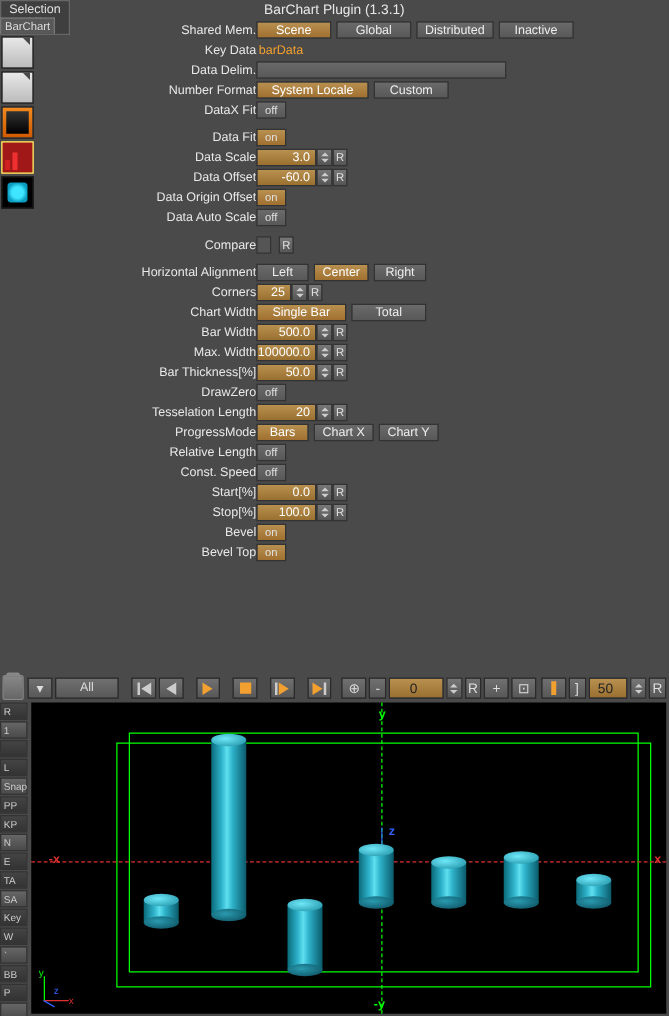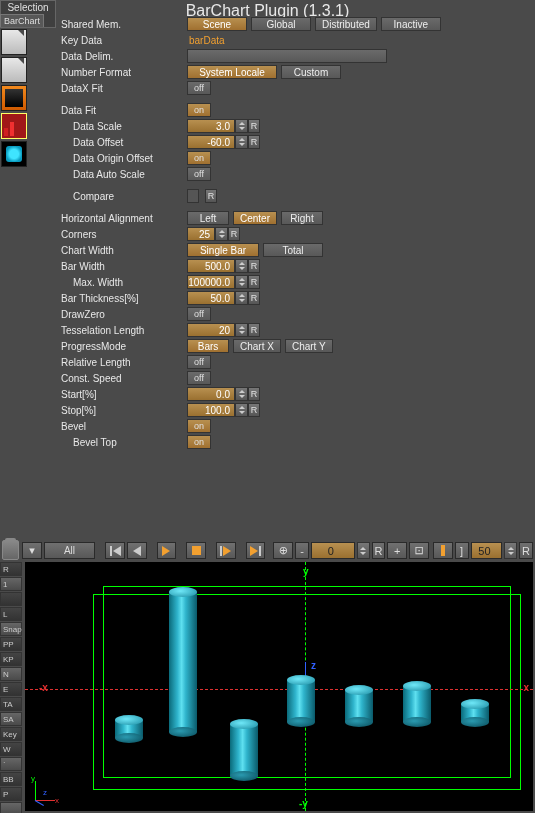--- a/index.html
+++ b/index.html
@@ -1,34 +1,34 @@
 <!DOCTYPE html>
 <html><head>
 <meta charset="utf-8">
 <style>
 * { margin:0; padding:0; box-sizing:border-box; font-family:Tahoma,Arial,sans-serif; font-size:10px; }
 body { background:#4a4a4a; width:535px; height:813px; overflow:hidden; color:#e0e0e0; position:relative; }
-.top-title { position:absolute; top:0; left:0; right:0; text-align:center; color:#e8e8e8; font-size:16px; padding:2px 0; }
+.top-title { position:absolute; top:0; left:0; right:0; text-align:center; color:#e8e8e8; font-size:11px; padding:2px 0; }
 .selection-hdr { position:absolute; top:0; left:0; width:56px; height:28px; background:#3f3f3f; border:1px solid #666; padding:1px 2px; font-size:9px; text-align:center; }
 .tab-row { position:absolute; top:14px; left:0; width:56px; height:14px; }
 .tab { display:inline-block; background:#585858; border:1px solid #777; border-bottom:none; padding:1px 3px; font-size:9px; color:#ddd; }
 .icon-col { position:absolute; top:28px; left:0; width:56px; }
 .icon-cell { width:26px; height:26px; margin:1px; display:inline-block; border:1px solid #222; vertical-align:top; position:relative; }
 .ic-file { background:linear-gradient(#e8e8e8,#bbb); }
 .ic-file::after { content:""; position:absolute; right:2px; top:0; border-top:6px solid #4a4a4a; border-left:6px solid transparent;}
 .ic-grad { background:linear-gradient(#f28a1e,#d05a00); }
 .ic-grad::before { content:""; position:absolute; inset:3px; background:linear-gradient(#333,#000);}
 .ic-bar { background:#a01818; border-color:#ff6; }
 .ic-bar::before { content:""; position:absolute; left:2px; bottom:2px; width:4px; height:8px; background:#d02020;}
 .ic-bar::after { content:""; position:absolute; left:8px; bottom:2px; width:4px; height:14px; background:#f03030; box-shadow:6px 0 0 -3px #f03030;}
 .ic-oct { background:#000; display:flex; align-items:center; justify-content:center;}
 .ic-oct::before { content:""; width:16px; height:16px; background:radial-gradient(circle,#3fe4ff 40%,#0a9cc0 70%); border-radius:3px;}
 .props { position:absolute; top:16px; left:57px; right:4px; bottom:272px; overflow:hidden; }
 .row { display:flex; align-items:center; height:16px; margin-bottom:0; }
-.lbl { width:130px; padding-left:4px; color:#e8e8e8; font-size:10px; white-space:nowrap; }
+.lbl { width:148px; padding-left:4px; color:#e8e8e8; font-size:10px; white-space:nowrap;text-align:right; }
 .lbl.ind { padding-left:16px; }
 .seg { display:flex; gap:4px;align-items:center; }
 .btn { background:linear-gradient(#6a6a6a,#585858); border:1px solid #333; color:#eee; height:14px; padding:0 6px; font-size:10px; display:flex; align-items:center; justify-content:center; cursor:pointer; min-width:60px;}
 .btn.sel { background:linear-gradient(#b89050,#a07030); color:#fff; }
 .btn.nar { min-width:42px; }
 .tog { width:24px; height:14px; background:linear-gradient(#6a6a6a,#585858); border:1px solid #333; display:flex; align-items:center; justify-content:center; font-size:9px; cursor:pointer;}
 .tog.on { background:linear-gradient(#b89050,#a07030); }
 .num { width:48px; height:14px; background:linear-gradient(#b89050,#9a7030); border:1px solid #333; color:#fff; text-align:right; padding-right:4px; font-size:10px; display:flex; align-items:center; justify-content:flex-end;}
 .spin { width:13px; height:14px; background:linear-gradient(#777,#555); border:1px solid #333; display:flex; flex-direction:column;}
 .spin::before, .spin::after { content:""; flex:1; border-left:3px solid transparent; border-right:3px solid transparent; margin:1px auto;}

